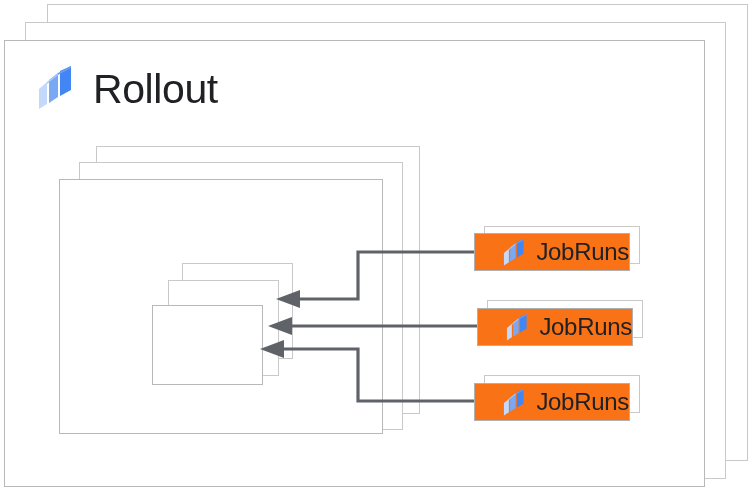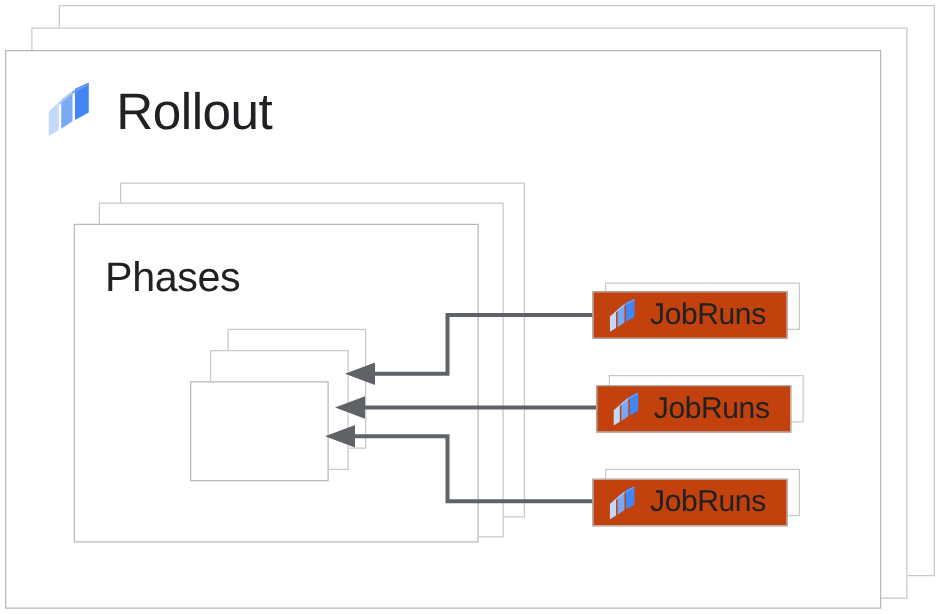--- a/index.html
+++ b/index.html
@@ -94,27 +94,28 @@
     width: 156px;
     height: 38px;
     background: #ffffff;
     border: 1px solid #c9c9c9;
     box-sizing: border-box;
   }
   .jobrun-card {
     position: absolute;
     width: 156px;
     height: 38px;
-    background: #c2410c;
+    background: #f97316;
     border: 1px solid #b0b0b0;
     box-sizing: border-box;
     display: flex;
     align-items: center;
     gap: 9px;
     padding-left: 12px;
+    justify-content: flex-end;
   }
   .jobrun-label {
     font-size: 24px;
     line-height: 1;
     color: #202124;
     letter-spacing: -0.3px;
     white-space: nowrap;
   }
 
   .jr1-shadow { left: 484px; top: 226px; }
@@ -156,21 +157,20 @@
         <polygon points="20,7 33,0 33,2 20,9" fill="#6B9CF2"></polygon>
       </svg>
     </span>
     <span class="rollout-title">Rollout</span>
   </div>
 
   <div class="sheet back phases-back2"></div>
   <div class="sheet back phases-back1"></div>
   <div class="sheet phases-front"></div>
 
-  <div class="phases-title">Phases</div>
 
   <div class="sheet back jobs-back2"></div>
   <div class="sheet back jobs-back1"></div>
   <div class="sheet jobs-front"></div>
 
 
   <svg id="arrows" viewBox="0 0 752 491">
 
     <path d="M 474 252 L 358 252 L 358 299 L 300 299" fill="none" stroke="#5F6368" stroke-width="3.2"></path>
     <polygon points="300,290 300,308 276,299" fill="#5F6368"></polygon>

